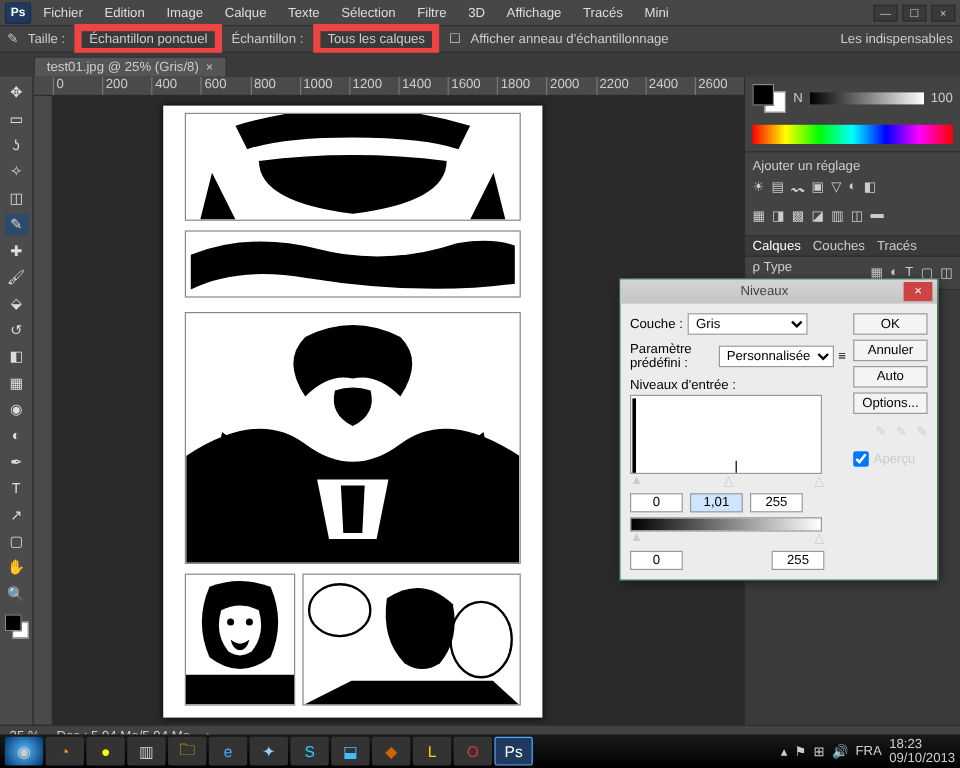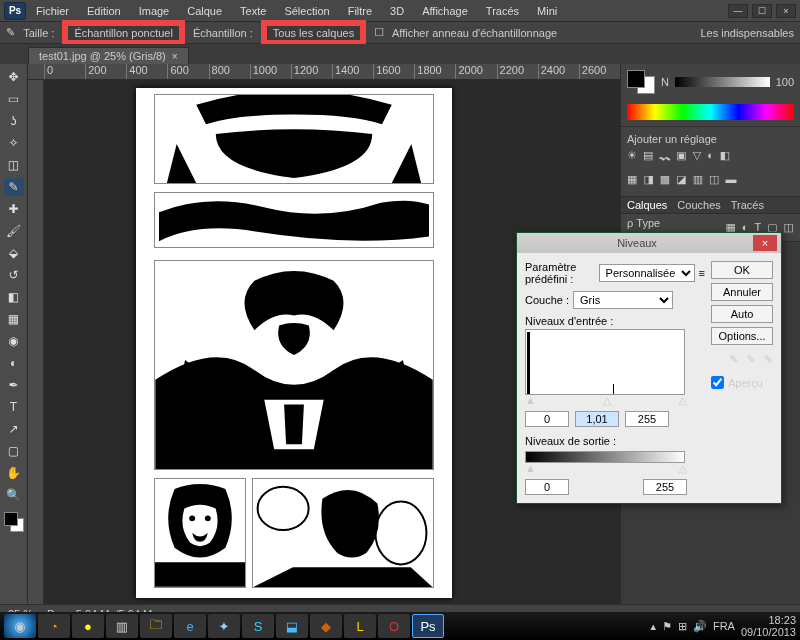--- a/index.html
+++ b/index.html
@@ -75,21 +75,21 @@
   .ioboxes{display:flex;gap:6px;margin-top:4px;}
   .ioboxes input{width:44px;text-align:center;}
   .ioboxes input.mid{background:#cfe5ff;}
   .grad{width:160px;height:12px;background:linear-gradient(to right,#000,#fff);border:1px solid #999;margin-top:4px;}
   .eyedrops{display:flex;gap:8px;justify-content:flex-end;margin-top:4px;color:#333;}
   .chk{display:flex;align-items:center;gap:4px;margin-top:6px;color:#000;font-size:11px;}
   
   .taskbar{position:absolute;left:0;right:0;bottom:0;height:28px;background:linear-gradient(#1a1a1a,#000);display:flex;align-items:center;padding:0 4px;gap:2px;}
   .tb{width:32px;height:24px;border-radius:2px;display:flex;align-items:center;justify-content:center;font-size:13px;}
   .tray{margin-left:auto;display:flex;align-items:center;gap:6px;color:#ccc;font-size:9px;}
-  .tray .clock{text-align:right;line-height:1.1;}
+  .tray .clock{line-height:1.1;}
 </style>
 </head>
 <body>
 
 <div class="app">
 
   <div class="menubar">
     <div class="logo">Ps</div>
     <span class="mi">Fichier</span>
     <span class="mi">Edition</span>
@@ -280,44 +280,43 @@
 </div>
 
 <div class="dialog">
   <div class="dlg-title">
     <span class="t">Niveaux</span>
     <span class="close">×</span>
   </div>
   <div class="dlg-body">
     <div class="dlg-left">
       <div class="row">
+        <label>Couche :</label>
+        <select style="width:100px"><option>Gris</option></select>
+      </div>
+      <div class="row">
         <label>Paramètre prédéfini :</label>
         <select><option>Personnalisée</option></select>
         <span style="color:#000;">≡</span>
-      </div>
-      <div class="row">
-        <label>Couche :</label>
-        <select style="width:100px"><option>Gris</option></select>
       </div>
       <label style="color:#000;">Niveaux d'entrée :</label>
       <div class="hist">
           <div class="spike"></div>
           <div class="spike2"></div>
         </div>
       <div class="tri">
           <span>▲</span>
           <span>△</span>
           <span>△</span>
         </div>
       <div class="ioboxes">
         <input type="text" value="0" style="">
         <input type="text" class="mid" value="1,01" style="">
         <input type="text" value="255" style="">
       </div>
-      <label style="color:#000;display:block;margin-top:8px;">Niveaux de sortie :</label>
       <div class="grad"></div>
       <div class="tri" style="width:162px;">
           <span>▲</span>
           <span></span>
           <span>△</span>
         </div>
       <div class="ioboxes" style="justify-content:space-between;width:162px;">
         <input type="text" value="0" style="">
         <input type="text" value="255" style="">
       </div>

